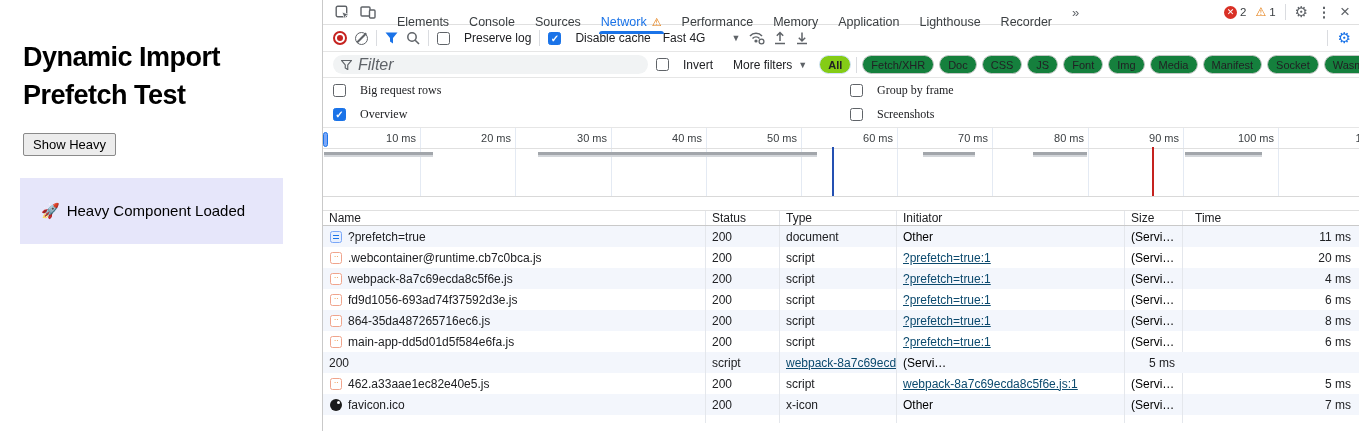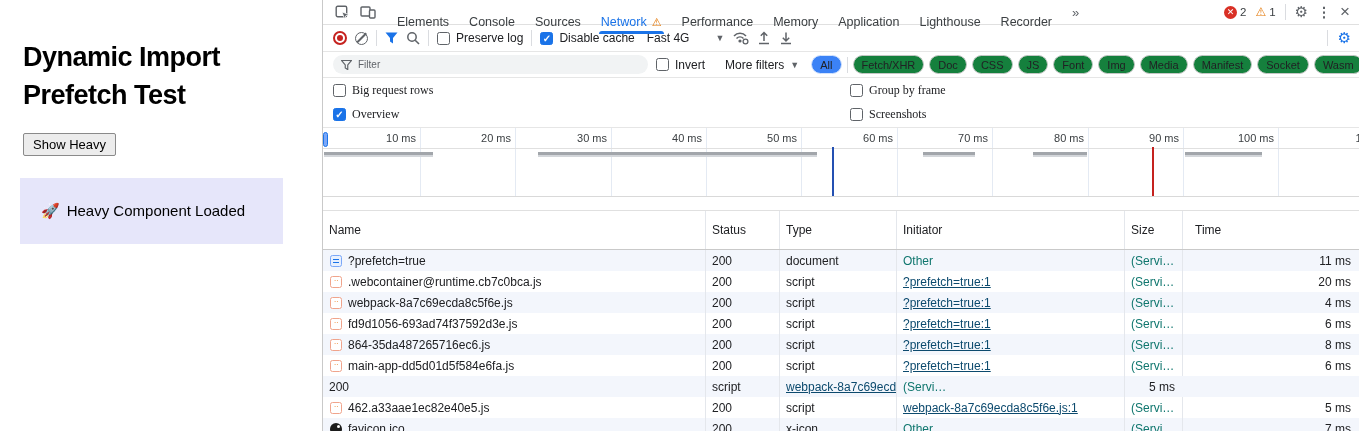--- a/index.html
+++ b/index.html
@@ -42,41 +42,41 @@
   .glyph-btn { color:#5f6368; cursor:pointer; display:flex; align-items:center; justify-content:center; }
 
   
   .actionbar { height:27px; display:flex; align-items:center; gap:8px; padding:0 8px 0 10px;
     border-bottom:1px solid #e6e6e6; flex:0 0 auto; }
   .rec-ic { width:14px; height:14px; border:2px solid #c5221f; border-radius:50%; position:relative; cursor:pointer; }
   .rec-ic::after { content:""; position:absolute; left:2px; top:2px; width:6px; height:6px; background:#c5221f; border-radius:50%; }
   .clear-ic { width:13px; height:13px; border:1.5px solid #5f6368; border-radius:50%; position:relative; cursor:pointer; }
   .clear-ic::after { content:""; position:absolute; left:-1px; top:4.5px; width:13px; height:1.5px;
     background:#5f6368; transform:rotate(-45deg); }
-  .chk-row { display:flex; align-items:center; gap:6px; cursor:pointer; white-space:nowrap; }
+  .chk-row { display:flex; align-items:center; gap:14px; cursor:pointer; white-space:nowrap; }
   .chk { width:13px; height:13px; border:1.5px solid #5f6368; border-radius:2.5px; background:#fff; }
   .chk.on { background:#1a73e8; border-color:#1a73e8; color:#fff; font-size:10px; line-height:12px;
     text-align:center; font-weight:700; }
   .throttle { display:flex; align-items:center; gap:26px; margin-left:4px; cursor:pointer; }
   .caret { color:#5f6368; font-size:9px; }
   .gear { font-size:15px; }
 
   
   .filterbar { height:26px; display:flex; align-items:center; gap:8px; padding:0 6px 0 10px;
     border-bottom:1px solid #e6e6e6; flex:0 0 auto; }
   .filter-pill { width:350px; height:19px; background:#f1f3f4; border:none; border-radius:11px;
     display:flex; align-items:center; padding-left:8px; gap:6px; }
-  .filter-pill input { border:none; background:transparent; outline:none; font-size:10px; width:290px;
-    font-family:"Liberation Sans",sans-serif; color:#202124; }
+  .filter-pill input { border:none; background:transparent; outline:none; font-size:16px; width:290px;
+    font-family:"Liberation Sans",sans-serif; color:#202124;font-style:italic; }
   .filter-pill input::placeholder { color:#5f6368; }
   .morefilters { display:flex; align-items:center; gap:6px; margin:0 4px; cursor:pointer; white-space:nowrap; }
   .chips { display:flex; align-items:center; gap:5px; margin-left:auto; }
   .chip { border:1px solid #c4c7c5; border-radius:13px; background:#15803d; padding:2.5px 8px;
     font-size:11px; color:#202124; cursor:pointer; white-space:nowrap; }
-  .chip.active { background:#3b82f6; border-color:#d3e3fd; font-weight:400; }
+  .chip.active { background:#84cc16; border-color:#d3e3fd; font-weight:700; }
 
   
   .optrow { height:24px; display:flex; align-items:center; padding-left:10px; flex:0 0 auto; }
   .optrow .col2 { position:absolute; left:527px; }
   .optrow { position:relative;font-family:Liberation Serif, serif; }
   .optrow:nth-of-type(5) { height:25px; }
 
   
   .timeline { position:relative; height:70px; border-top:1px solid #e6e6e6; border-bottom:1px solid #d9d9d9;
     overflow:hidden; flex:0 0 auto; }
@@ -87,31 +87,31 @@
     background:linear-gradient(to bottom,#a2a6ab 0 3px,#d3d6da 3px 5px); }
   .tl-line-blue { position:absolute; top:19px; height:51px; width:2px; background:#2450b2; }
   .tl-line-red { position:absolute; top:19px; height:51px; width:2px; background:#c5221f; }
   .tl-grab { position:absolute; left:0; top:4px; width:5px; height:15px; background:#7aa7f8;
     border:1px solid #1a73e8; border-radius:3px; }
 
   .tl-gap { height:13px; flex:0 0 auto; }
 
   
   .tgrid { display:grid; grid-template-columns:383px 74px 117px 228px 58px 176px; flex:0 0 auto; }
-  .thead { border-top:1px solid #e0e0e0; border-bottom:1px solid #c9c9c9; height:40px; }
+  .thead { border-top:1px solid #e0e0e0; border-bottom:1px solid #c9c9c9; height:16px; }
   .thead .c { display:flex; align-items:center; font-size:12px; color:#202124; }
   .c { padding-left:6px; border-right:1px solid #e4e7ec; overflow:hidden; white-space:nowrap; }
   .c:last-child { border-right:none; }
   .trow { height:21px; cursor:default; }
   .trow .c { display:flex; align-items:center; font-size:12px; }
   .trow.odd { background:#f3f6fc; }
   .c.name { padding-left:7px; gap:6px; }
   .c.time { justify-content:flex-end; padding-right:8px; }
   .init-link { text-decoration:underline; color:#0c4a6e; cursor:pointer; }
-  .init-other, .c.size { color:#0f766e;text-align:right; }
+  .init-other, .c.size { color:#000000;text-align:right; }
   .tfill { height:8px; }
 
   
   .ficon { width:12px; height:12px; flex:0 0 auto; border-radius:2.5px; position:relative; }
   .ficon.doc { border:1px solid #7aa7f8; background:#e8f0fe; }
   .ficon.doc::after { content:""; position:absolute; left:2px; right:2px; top:3px; height:1.5px;
     background:#1a73e8; box-shadow:0 3px 0 #1a73e8; }
   .ficon.script { border:1px solid #f0a48c; background:#fff; color:#e8710a; font-size:8px;
     display:flex; align-items:center; justify-content:center; line-height:1; }
   .ficon.script::after { content:"\2219\2219"; letter-spacing:0px; margin-top:-1px; }

